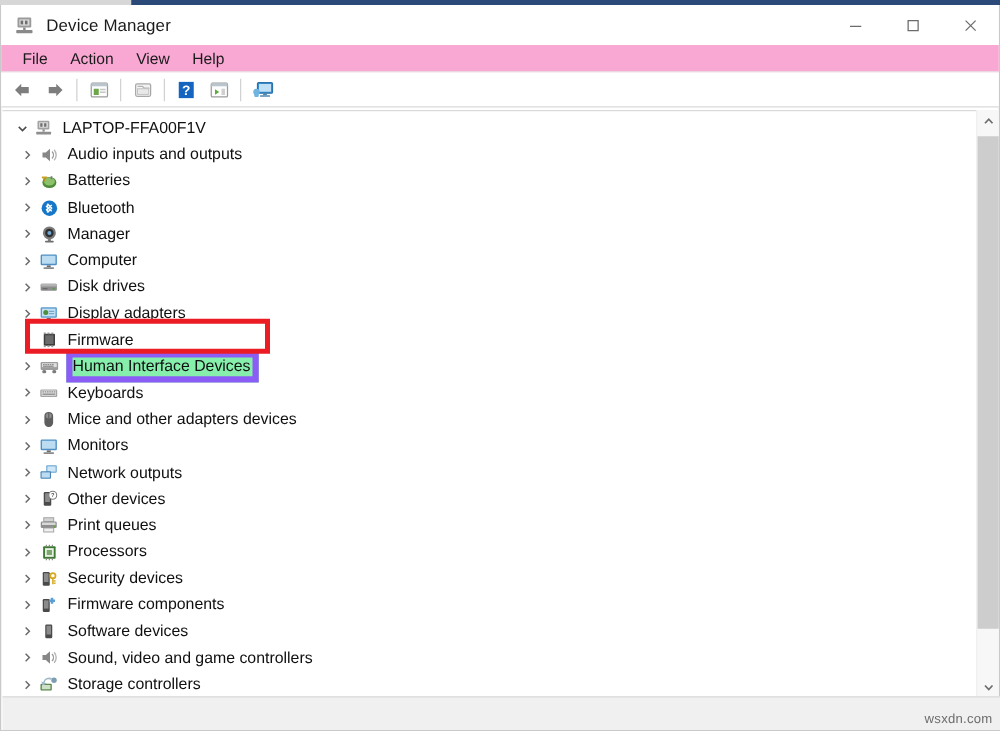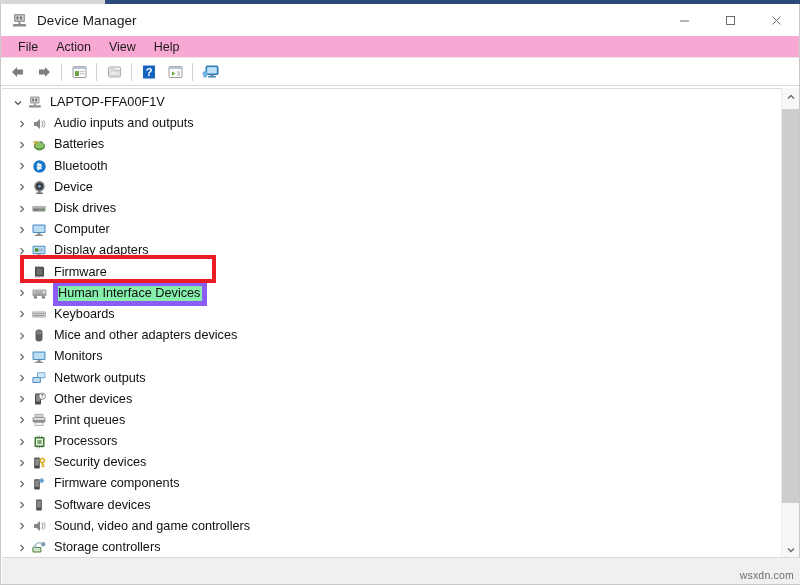--- a/index.html
+++ b/index.html
@@ -416,55 +416,55 @@
           </span>
           <span class="row-icon">
             <svg width="15" height="15" viewBox="0 0 15 15">
               <circle cx="7.5" cy="6.3" r="5.2" fill="#7b7b7b"></circle>
               <circle cx="7.5" cy="6.3" r="3.4" fill="#2f2f2f"></circle>
               <circle cx="7.5" cy="6.3" r="1.6" fill="#6fa8d6"></circle>
               <rect x="6.3" y="11" width="2.4" height="2" fill="#7b7b7b"></rect>
               <rect x="4" y="12.6" width="7" height="1.4" rx=".6" fill="#6f6f6f"></rect>
             </svg>
           </span>
-          <span class="row-label">Device</span>
+          <span class="row-label">Manager</span>
+        </div>
+
+        <div class="row lvl1">
+          <span class="twisty">
+            <svg width="8" height="8" viewBox="0 0 8 8">
+                <path d="M2.5 1 L5.5 4 L2.5 7" fill="none" stroke="#6a6a6a" stroke-width="1.2"></path>
+              </svg>
+          </span>
+          <span class="row-icon">
+            <svg width="16" height="14" viewBox="0 0 16 14">
+              <rect x="1.5" y="1.5" width="13" height="8.6" rx="1" fill="#4f8fc4"></rect>
+              <rect x="2.6" y="2.6" width="10.8" height="6.4" fill="#bcdcf2"></rect>
+              <rect x="6.4" y="10.3" width="3.2" height="1.5" fill="#6d6d6d"></rect>
+              <rect x="3.8" y="11.7" width="8.4" height="1.4" rx=".5" fill="#8a8a8a"></rect>
+            </svg>
+          </span>
+          <span class="row-label">Computer</span>
         </div>
 
         <div class="row lvl1">
           <span class="twisty">
             <svg width="8" height="8" viewBox="0 0 8 8">
                 <path d="M2.5 1 L5.5 4 L2.5 7" fill="none" stroke="#6a6a6a" stroke-width="1.2"></path>
               </svg>
           </span>
           <span class="row-icon">
             <svg width="16" height="13" viewBox="0 0 16 13">
               <rect x="1.5" y="4" width="13" height="5.6" rx="1" fill="#8d8d8d"></rect>
               <rect x="1.5" y="4" width="13" height="2.2" rx="1" fill="#b4b4b4"></rect>
               <circle cx="12" cy="8" r="0.9" fill="#55a045"></circle>
               <rect x="3" y="7.4" width="4" height="1.1" fill="#6a6a6a"></rect>
             </svg>
           </span>
           <span class="row-label">Disk drives</span>
-        </div>
-
-        <div class="row lvl1">
-          <span class="twisty">
-            <svg width="8" height="8" viewBox="0 0 8 8">
-                <path d="M2.5 1 L5.5 4 L2.5 7" fill="none" stroke="#6a6a6a" stroke-width="1.2"></path>
-              </svg>
-          </span>
-          <span class="row-icon">
-            <svg width="16" height="14" viewBox="0 0 16 14">
-              <rect x="1.5" y="1.5" width="13" height="8.6" rx="1" fill="#4f8fc4"></rect>
-              <rect x="2.6" y="2.6" width="10.8" height="6.4" fill="#bcdcf2"></rect>
-              <rect x="6.4" y="10.3" width="3.2" height="1.5" fill="#6d6d6d"></rect>
-              <rect x="3.8" y="11.7" width="8.4" height="1.4" rx=".5" fill="#8a8a8a"></rect>
-            </svg>
-          </span>
-          <span class="row-label">Computer</span>
         </div>
 
         <div class="row lvl1">
           <span class="twisty">
             <svg width="8" height="8" viewBox="0 0 8 8">
                 <path d="M2.5 1 L5.5 4 L2.5 7" fill="none" stroke="#6a6a6a" stroke-width="1.2"></path>
               </svg>
           </span>
           <span class="row-icon">
             <svg width="16" height="14" viewBox="0 0 16 14">

